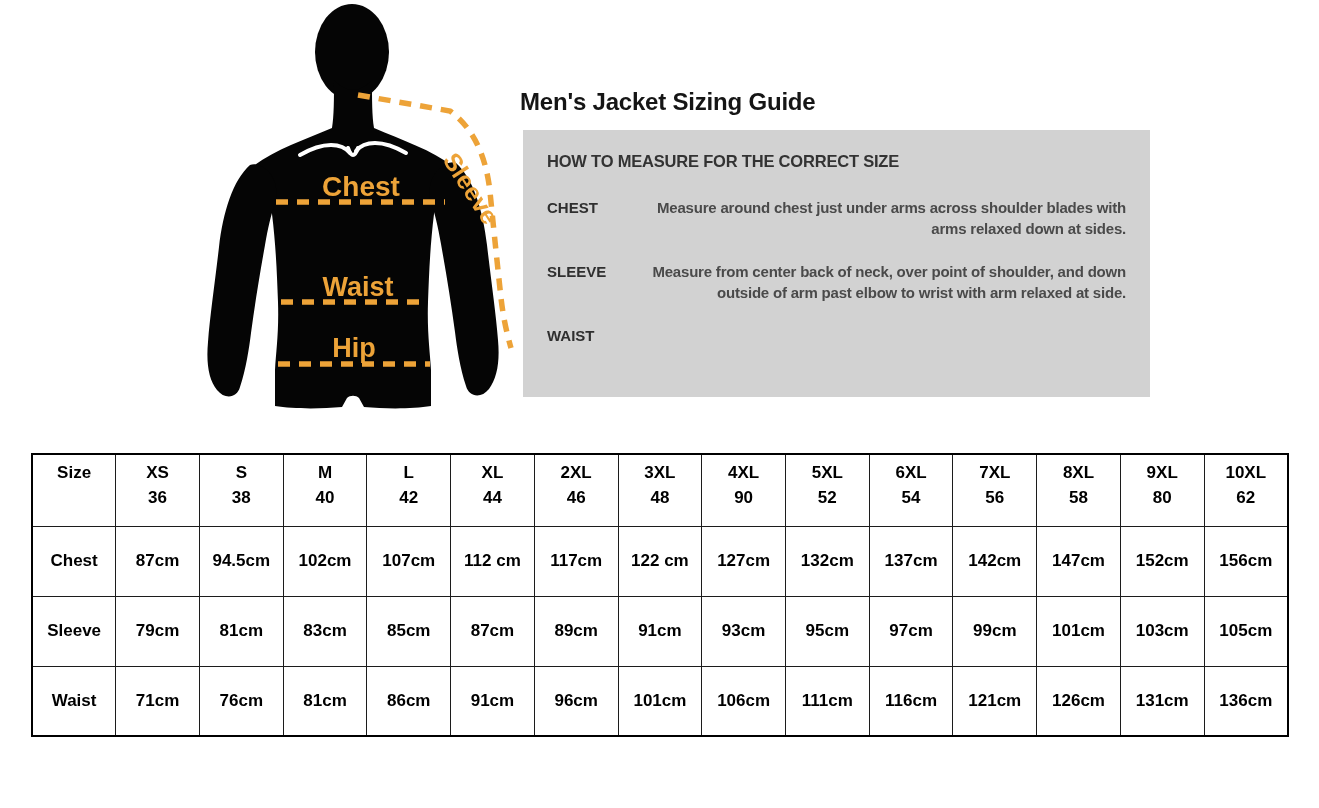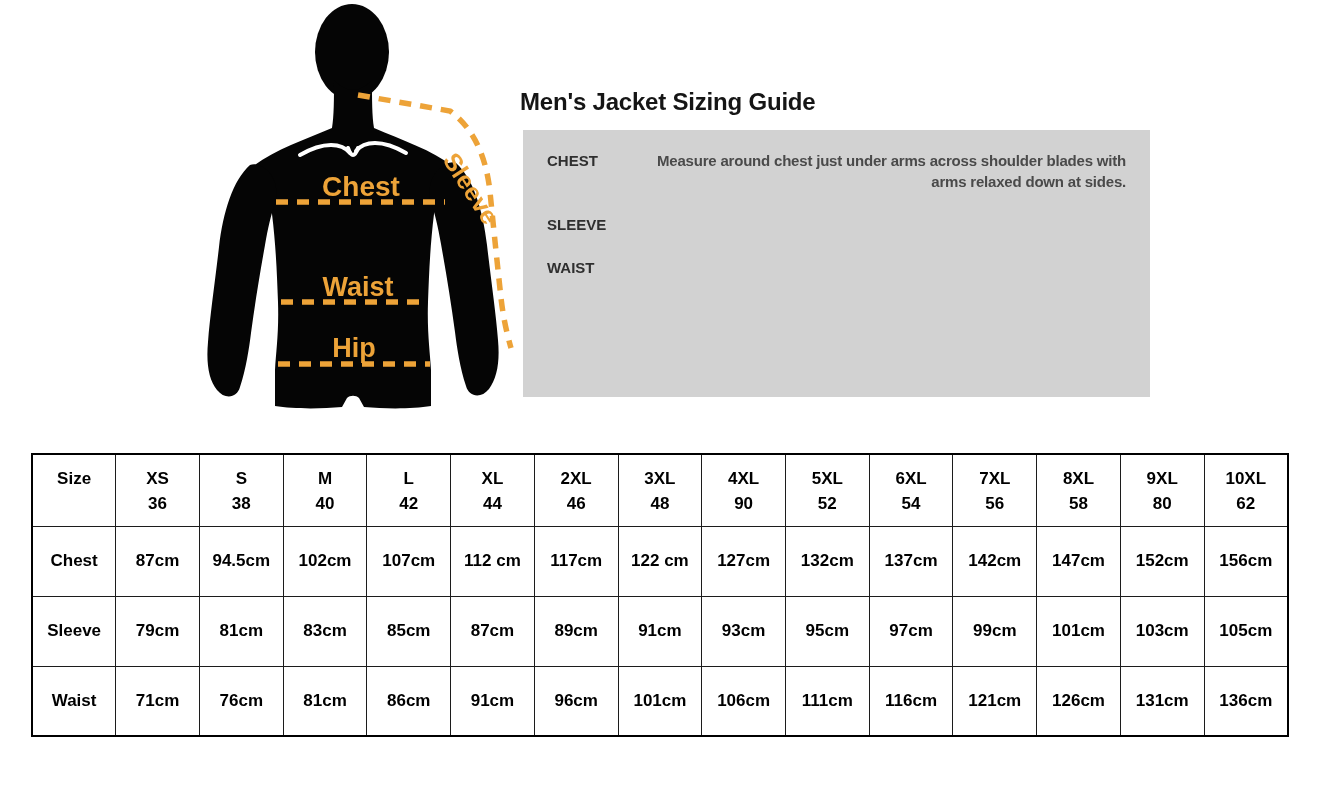--- a/index.html
+++ b/index.html
@@ -31,21 +31,21 @@
     letter-spacing:-0.2px;text-align:right;}
 
   
   .sizing-table{position:absolute;left:31px;top:453px;width:1258px;
     border-collapse:collapse;table-layout:fixed;text-align:center;
     font-weight:bold;color:#000;border:2px solid #000;}
   .sizing-table th,.sizing-table td{border:1px solid #1c1c1c;font-size:17px;
     font-weight:bold;padding:0;}
   .sizing-table thead tr{height:72px;}
   .sizing-table tbody tr{height:70px;}
-  .sizing-table th{vertical-align:top;padding-top:11px;line-height:25px;}
+  .sizing-table th{vertical-align:top;padding-top:5px;line-height:25px;}
   .sizing-table th span{display:block;}
   .sizing-table td{vertical-align:middle;}
 </style>
 </head>
 <body>
 
 <div class="stage">
 
   <svg class="figure-svg" viewBox="0 0 332 418">
     <g>
@@ -101,27 +101,29 @@
 
     <text class="lbl-big" x="173" y="196" text-anchor="middle">Chest</text>
     <text class="lbl-med" x="170" y="296" text-anchor="middle">Waist</text>
     <text class="lbl-med" x="166" y="357" text-anchor="middle">Hip</text>
     <text class="lbl-sleeve" transform="translate(254 160) rotate(57)">Sleeve</text>
   </svg>
 
   <div class="main-title">Men's Jacket Sizing Guide</div>
 
   <div class="panel">
+    <div class="panel-heading">HOW TO MEASURE FOR THE CORRECT SIZE</div>
 
     <div class="measure-item">
       <div class="measure-label">CHEST</div>
       <div class="measure-text">Measure around chest just under arms across shoulder blades with arms relaxed down at sides.</div>
     </div>
     <div class="measure-item">
       <div class="measure-label">SLEEVE</div>
+      <div class="measure-text">Measure from center back of neck, over point of shoulder, and down outside of arm past elbow to wrist with arm relaxed at side.</div>
     </div>
     <div class="measure-item">
       <div class="measure-label">WAIST</div>
     </div>
   </div>
 
   <table class="sizing-table">
     <thead>
       <tr>
         <th>Size</th>

